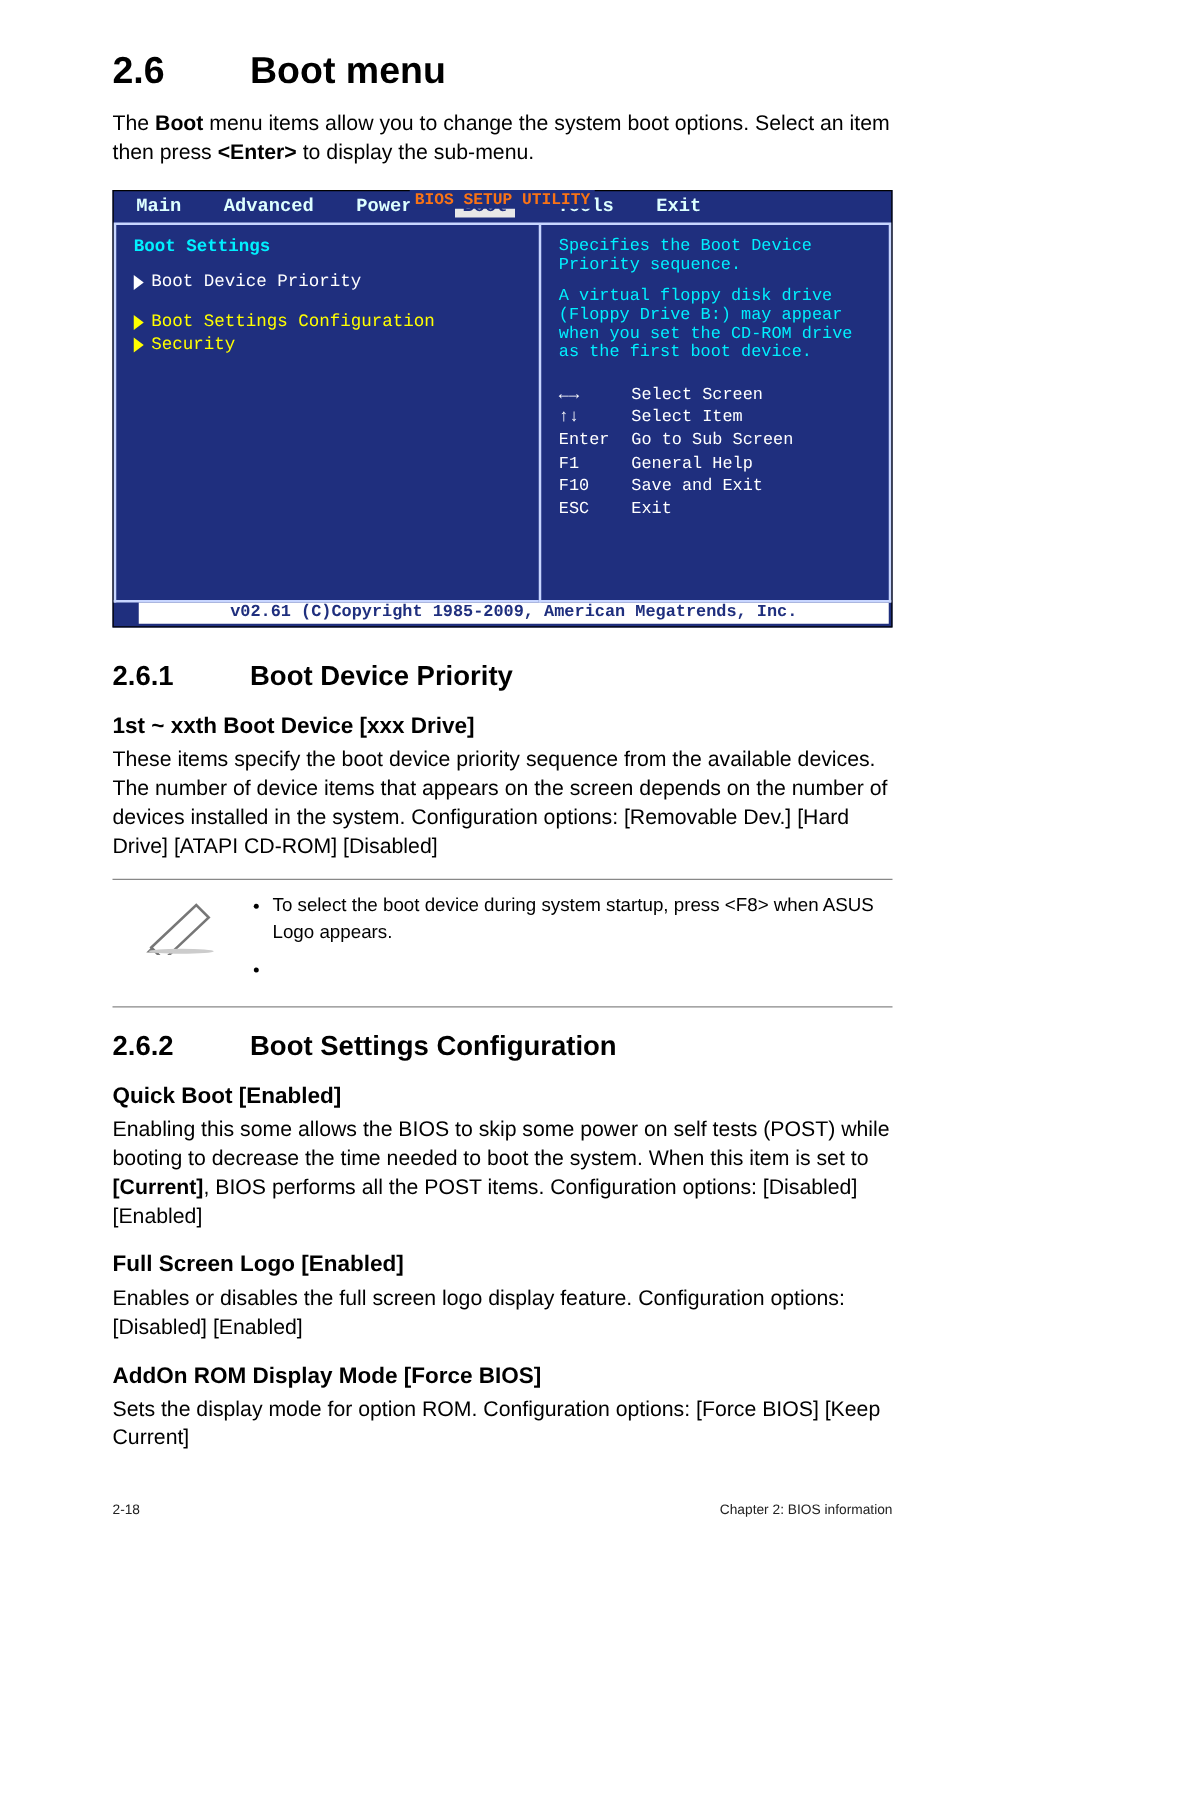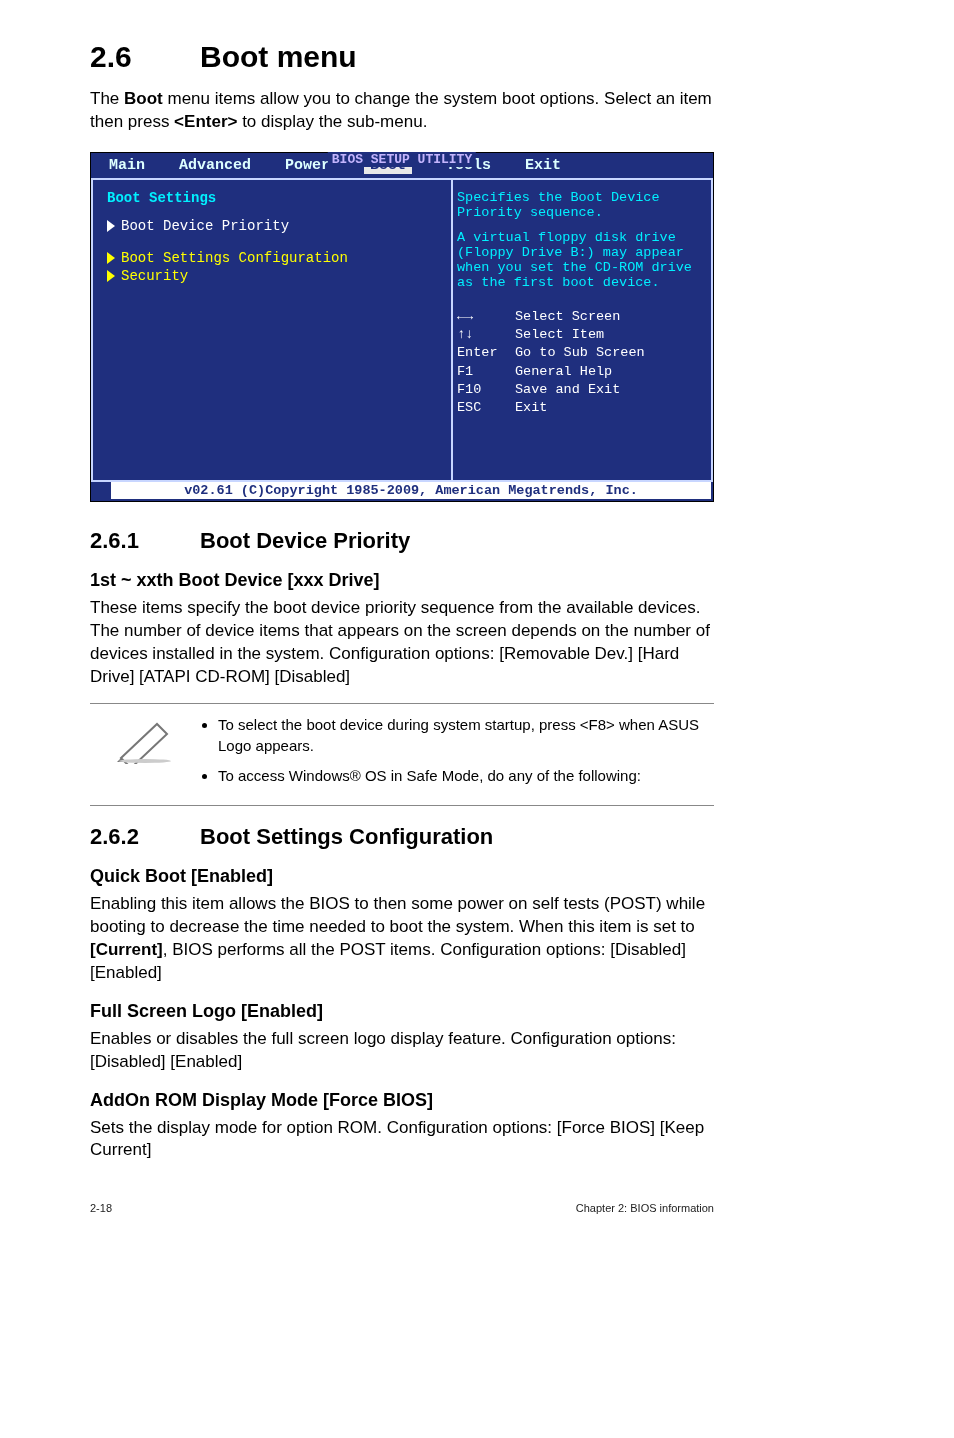--- a/index.html
+++ b/index.html
@@ -37,21 +37,21 @@
     font-size: 14px;
     position: relative;
     margin-bottom: 26px;
   }
   .bios-title-label {
     position: absolute;
     top: -1px;
     left: 50%;
     transform: translateX(-50%);
     background: #1f2f7e;
-    color: #c4b5fd;
+    color: #f97316;
     font-weight: bold;
     padding: 0 4px;
     font-size: 13px;
   }
   .bios-menu {
     display: flex;
     padding: 4px 10px 4px 18px;
     gap: 0;
     font-weight: bold;
     font-size: 15px;
@@ -85,21 +85,21 @@
     width:0; height:0;
     border-top:6px solid transparent;
     border-bottom:6px solid transparent;
     border-left:8px solid currentColor;
     margin-right:6px;
   }
   .bios-right {
     width: 250px;
     border: 2px solid #c8d6ff;
     border-top: none;
-    padding: 10px 4px;
+    padding: 10px 14px;
     color:#fff;
     font-size:13.5px;
   }
   .bios-right .help-main { color:#00f0ff; margin-bottom:10px; }
   .bios-right .help-extra { color:#00f0ff; margin-bottom:18px; }
   .bios-right .keys { color:#fff; line-height:1.35; }
   .bios-right .keys .row { display:flex; }
   .bios-right .keys .k { width:58px; }
   .bios-footer {
     text-align:center;
@@ -243,33 +243,32 @@
       <svg viewBox="0 0 60 46">
           <path d="M6 40 L42 6 L52 16 L16 50 Z" fill="none" stroke="#777" stroke-width="2"></path>
           <path d="M6 40 L2 44 L10 44 Z" fill="#777"></path>
           <ellipse cx="30" cy="43" rx="26" ry="2" fill="#ccc"></ellipse>
         </svg>
     </div>
     <div class="note-content">
       <ul>
         <li>To select the boot device during system startup, press &lt;F8&gt; when ASUS Logo appears.</li>
         <li>
-          <span>To access Windows® OS in Safe Mode, do any of the following:</span>
         </li>
       </ul>
     </div>
   </div>
 
   <h2 class="sub">
     <span class="num">2.6.2</span><span>Boot Settings Configuration</span>
   </h2>
 
   <h3 class="opt">Quick Boot [Enabled]</h3>
   <p class="body">
-    <span>Enabling this item allows the BIOS to then some power on self tests (POST) while booting to decrease the time needed to boot the system. When this item is set to </span><b>[Current]</b><span>, BIOS performs all the POST items. Configuration options: [Disabled] [Enabled]</span>
+    <span>Enabling this some allows the BIOS to skip some power on self tests (POST) while booting to decrease the time needed to boot the system. When this item is set to </span><b>[Current]</b><span>, BIOS performs all the POST items. Configuration options: [Disabled] [Enabled]</span>
   </p>
 
   <h3 class="opt">Full Screen Logo [Enabled]</h3>
   <p class="body">Enables or disables the full screen logo display feature. Configuration options: [Disabled] [Enabled]</p>
 
 
   <h3 class="opt">AddOn ROM Display Mode [Force BIOS]</h3>
   <p class="body">Sets the display mode for option ROM. Configuration options: [Force BIOS] [Keep Current]</p>
 
   <div class="footer-row">

